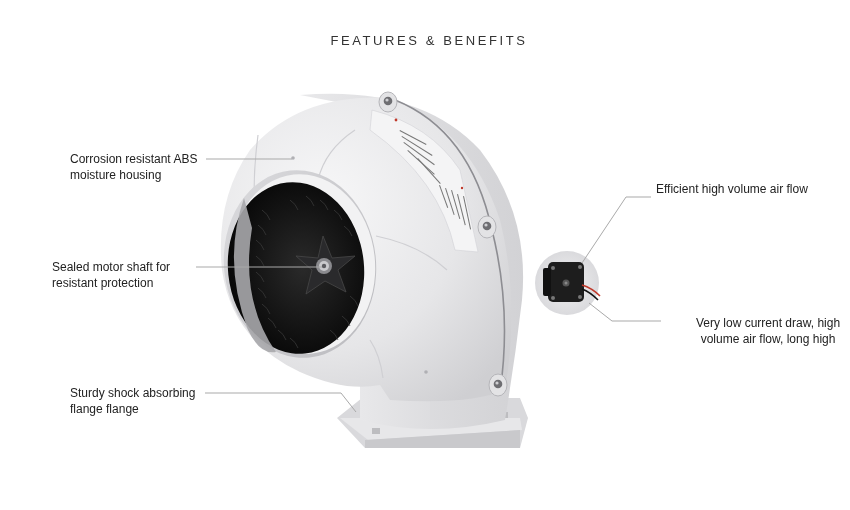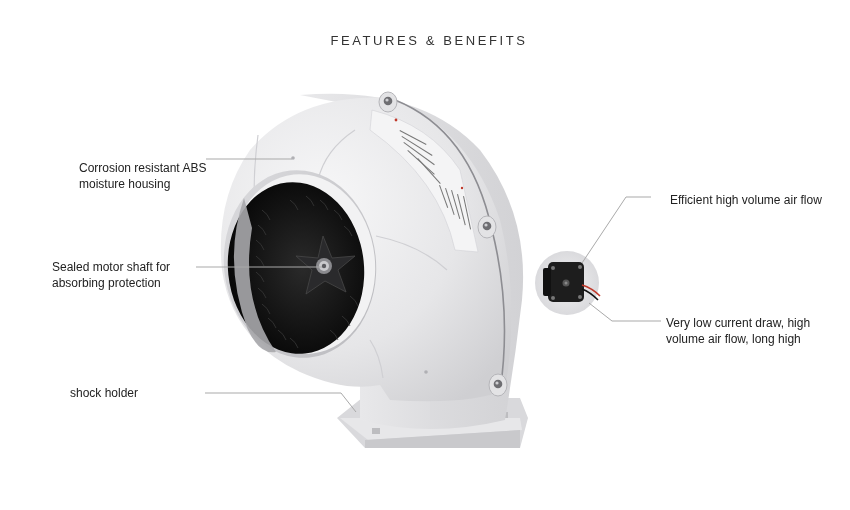--- a/index.html
+++ b/index.html
@@ -153,34 +153,35 @@
     <line x1="206" y1="159" x2="292" y2="159"></line>
     <line x1="196" y1="267" x2="322" y2="267"></line>
     <polyline points="205,393 341,393 356,412"></polyline>
     <polyline points="651,197 626,197 582,263"></polyline>
     <polyline points="661,321 612,321 589,303"></polyline>
   </g>
   <circle cx="293" cy="158" r="1.8" fill="#b0b0b4"></circle>
   <circle cx="426" cy="372" r="1.8" fill="#b0b0b4"></circle>
 </svg>
 
-<div class="label" style="left:70px; top:160px;margin-left:9px;">
+<div class="label" style="left:70px; top:151px;">
   <div>Corrosion resistant ABS</div>
   <div>moisture housing</div>
 </div>
 
 <div class="label" style="left:52px; top:259px;">
   <div>Sealed motor shaft for</div>
-  <div>absorbing protection</div>
+  <div>resistant protection</div>
 </div>
 
 <div class="label" style="left:70px; top:385px;">
-  <div>shock holder</div>
+  <div>Sturdy shock absorbing</div>
+  <div>flange flange</div>
 </div>
 
-<div class="label" style="left:656px; top:192px;margin-left:14px;">
+<div class="label" style="left:656px; top:181px;">
   <div>Efficient high volume air flow</div>
 </div>
 
-<div class="label" style="left:666px; top:315px;">
+<div class="label" style="left:696px; top:315px;text-align:center;">
   <div>Very low current draw, high</div>
   <div>volume air flow, long high</div>
 </div>
 
 </body></html>

